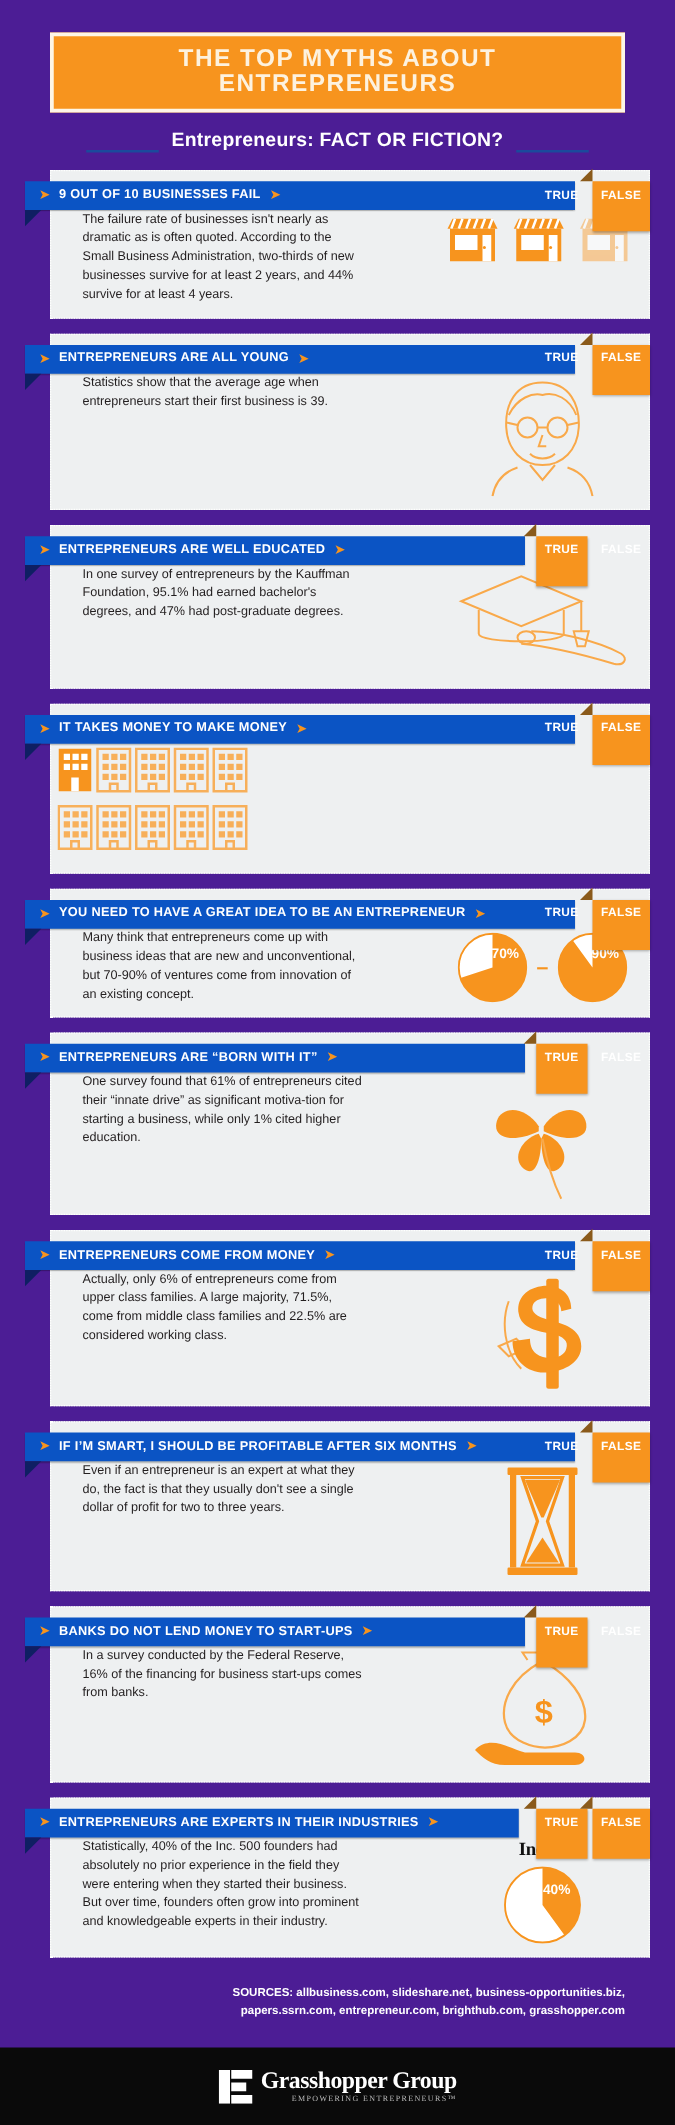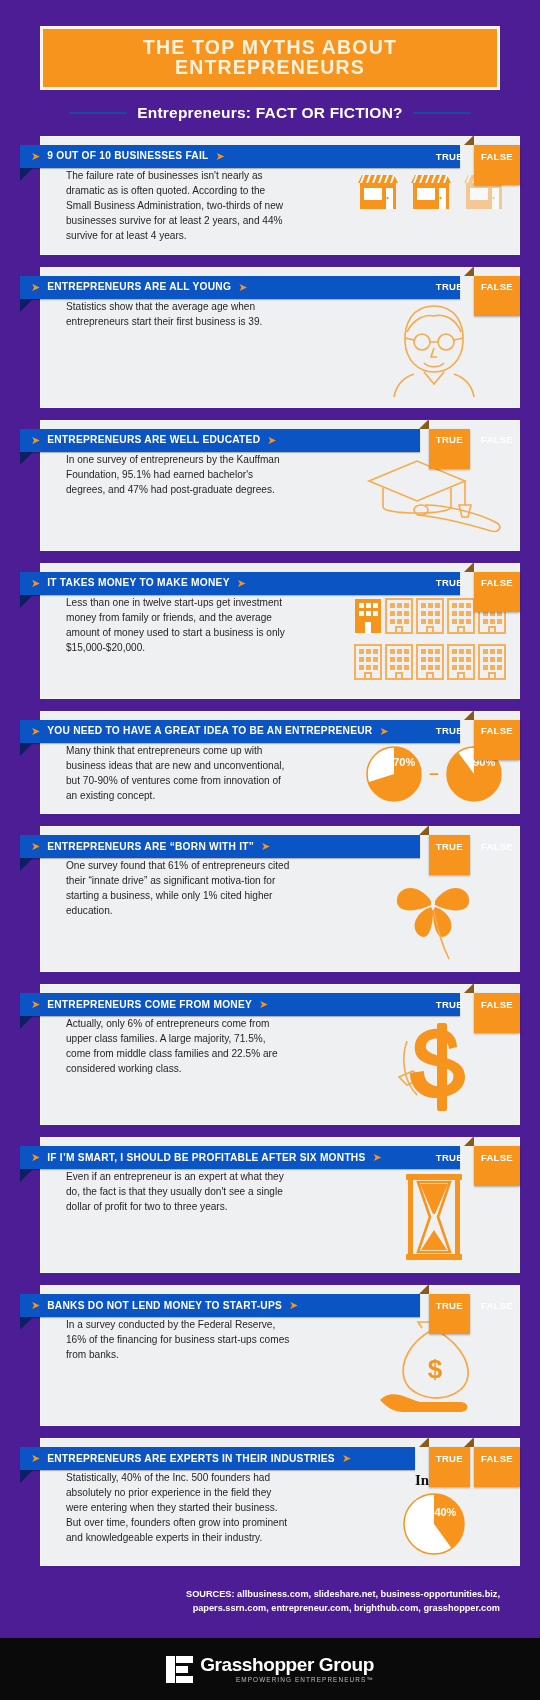--- a/index.html
+++ b/index.html
@@ -15,21 +15,21 @@
   .header { padding:26px 40px 0 40px; }
   .title-frame {
     border:3px solid #fdf6e6; background:#f7941e;
     padding:9px 10px 10px 10px; text-align:center;
   }
   .title-frame .title {
     color:#fdf2df; font-size:19.5px; font-weight:bold;
     letter-spacing:1.2px; line-height:1;
   }
   .subtitle-row {
-    display:flex; align-items:center; justify-content:center;
+    display:flex; align-items:flex-end; justify-content:center;
     gap:10px; margin-top:14px; padding:0 4px;
   }
   .subtitle-row .rule { height:2px; background:#1b4a9c; flex:0 0 58px; }
   .subtitle {
     color:#ffffff; font-size:15.5px; font-weight:bold; letter-spacing:.2px;
     white-space:nowrap;
   }
 
   
   .cards { margin-top:14px; padding:0 20px 0 20px; }
@@ -98,21 +98,21 @@
   .sources {
     text-align:right; color:#ffffff; font-size:9.2px; font-weight:bold;
     line-height:1.5; padding:10px 40px 12px 40px;
   }
   .brandbar {
     position:absolute; left:0; bottom:0; width:540px; height:62px;
     background:#0a0a0a; display:flex; align-items:center; justify-content:center;
   }
   .brand-inner { display:flex; align-items:center; gap:7px; }
   .brand-mark { width:27px; height:27px; position:relative; }
-  .brand-text { display:flex; flex-direction:column; line-height:1; }
+  .brand-text { display:flex; flex-direction:column; line-height:1;font-family:Liberation Serif, serif; }
   .brand-name { color:#ffffff; font-size:19px; font-weight:bold; letter-spacing:-.4px; }
   .brand-tag {
     color:#bdbdbd; font-size:6.4px; letter-spacing:1.1px; margin-top:3px;
     text-align:right;
   }
   .pie-label {
     fill:#ffffff; font-size:11px; font-weight:bold;
     font-family:"Liberation Sans", sans-serif;
   }
   .pie-dash { color:#f7941e; font-size:17px; font-weight:bold; }
@@ -252,21 +252,20 @@
           <div class="tf" style="right:0px">
             <span class="lbl hot">TRUE</span>
             <span class="tgap"></span>
             <span class="lbl plain">FALSE</span>
           </div>
         </div>
       </div>
       <div class="card">
         <div class="card-box">
           <div class="card-body">
-            <div class="card-text">Less than one in twelve start-ups get investment money from family or friends, and the average amount of money used to start a business is only $15,000-$20,000.</div>
             <div class="card-art">
               <svg width="160" height="90" viewBox="0 0 160 90">
                 <g transform="translate(0,0)">
                   <g>
                     <rect x="1" y="1" width="26" height="34" fill="#f7941e"></rect>
                     <rect x="5" y="5" width="5" height="5" fill="#fff"></rect>
                     <rect x="12" y="5" width="5" height="5" fill="#fff"></rect>
                     <rect x="19" y="5" width="5" height="5" fill="#fff"></rect>
                     <rect x="5" y="13" width="5" height="5" fill="#fff"></rect>
                     <rect x="12" y="13" width="5" height="5" fill="#fff"></rect>

